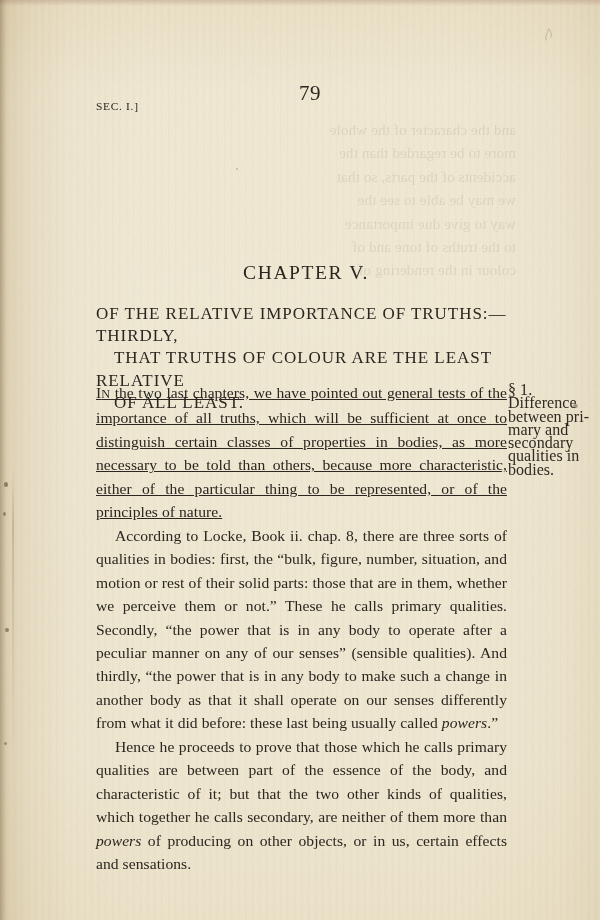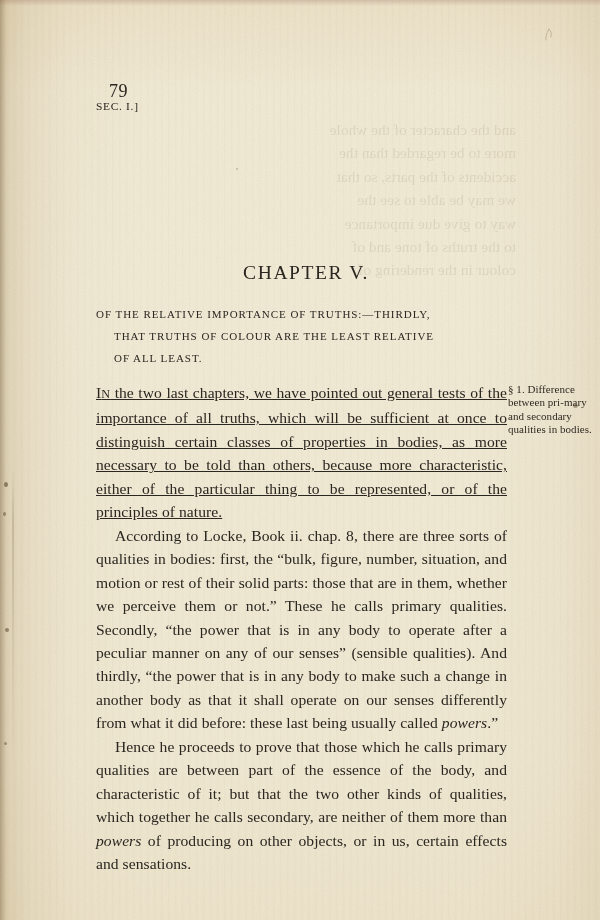--- a/index.html
+++ b/index.html
@@ -86,44 +86,44 @@
   .sec-label {
     position: absolute;
     left: 0;
     top: 16px;
     font-size: 11.4px;
     font-variant: small-caps;
     letter-spacing: 0.7px;
   }
   .folio {
     position: absolute;
-    left: 13px;
+    left: 4px;
     top: -3px;
     width: 420px;
-    text-align: left;
-    font-size: 18px;
+    text-align: center;
+    font-size: 21px;
     letter-spacing: 0.5px;
   }
 
   
   .chapter-title {
     position: absolute;
     left: 96px;
     top: 262px;
     width: 420px;
     text-align: center;
     font-size: 19.5px;
     letter-spacing: 1.6px;
   }
   .chapter-subtitle {
     position: absolute;
     left: 96px;
     top: 303px;
     width: 424px;
-    font-size: 11px;
+    font-size: 17px;
     font-variant: small-caps;
     letter-spacing: 0.95px;
     line-height: 22.2px;
   }
   .chapter-subtitle .l1 { display: block; text-indent: 0; }
   .chapter-subtitle .l2 { display: block; text-indent: 18px; }
   .chapter-subtitle .l3 { display: block; text-indent: 18px; }
 
   
   .body-text {
@@ -151,21 +151,21 @@
   .sc-open .cap { font-size: 15.6px; }
   .sc-open .sm  { font-size: 12.2px; }
   em { }
 
   
   .margin-note {
     position: absolute;
     left: 508px;
     top: 383px;
     width: 86px;
-    font-size: 11px;
+    font-size: 16px;
     line-height: 13.3px;
     letter-spacing: 0.05px;
     color: #2f2a22;
   }
 
   
   .mark {
     position: absolute;
     pointer-events: none;
   }

